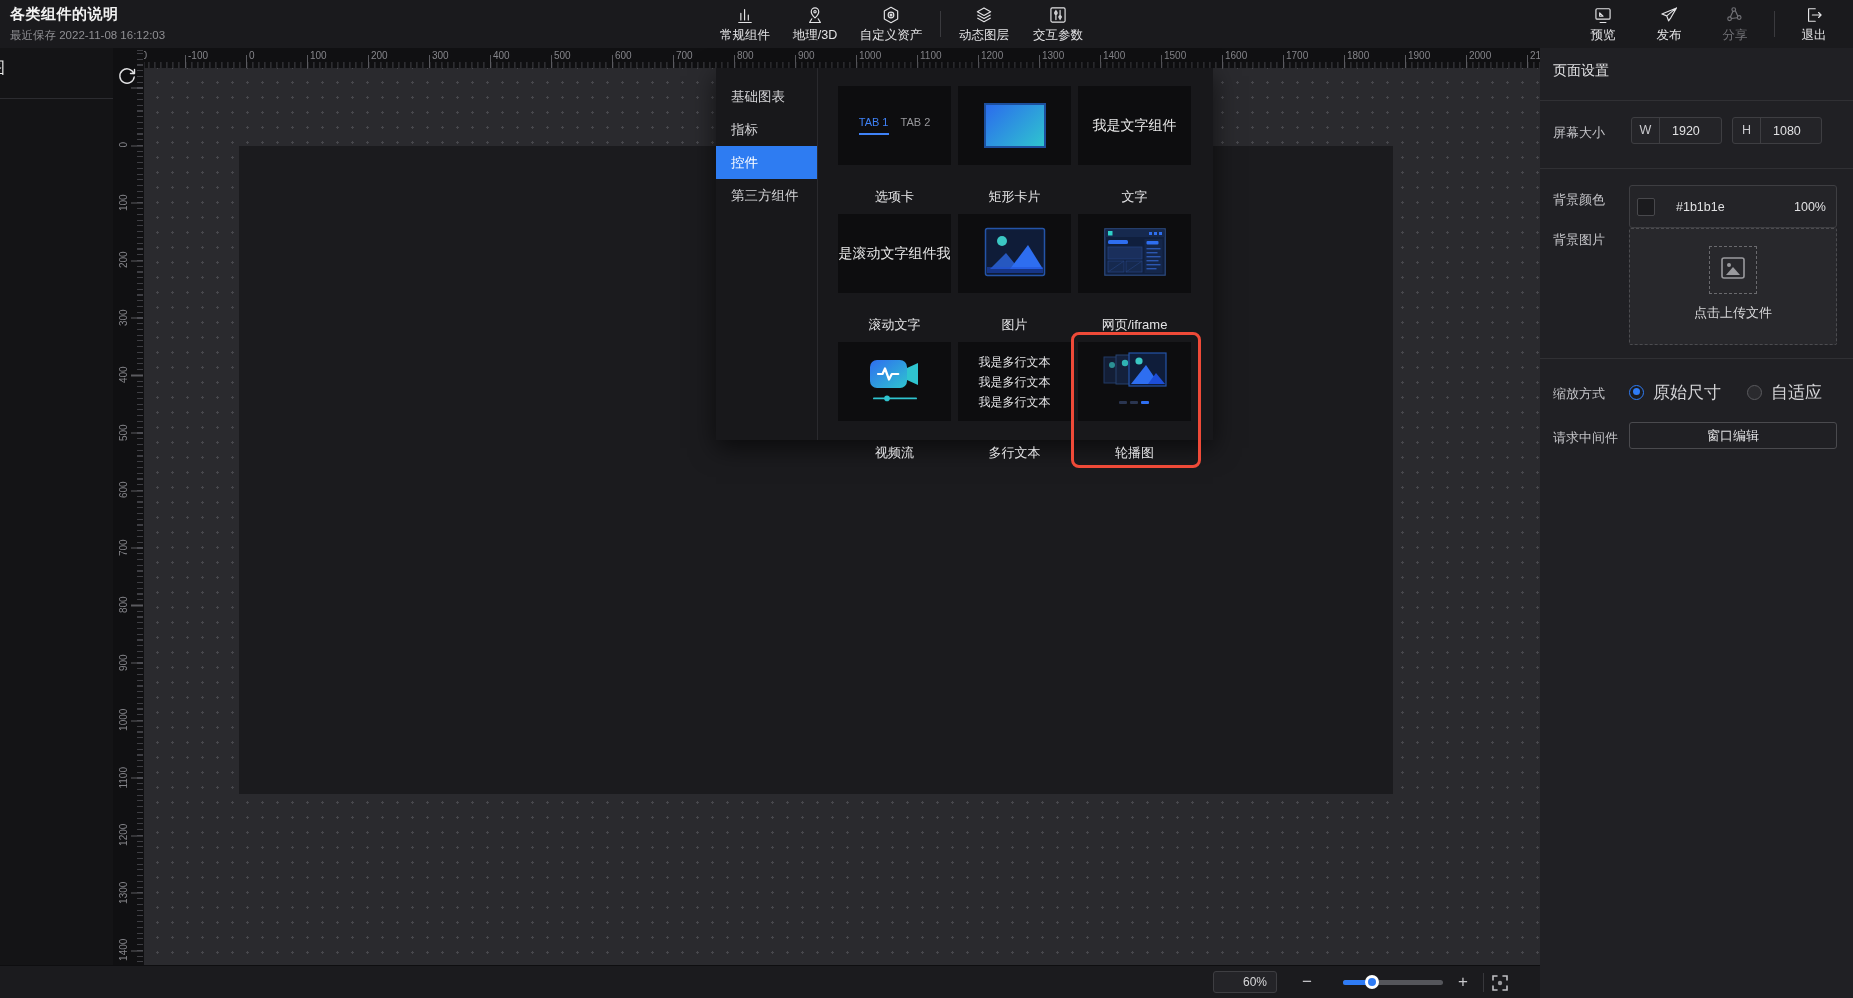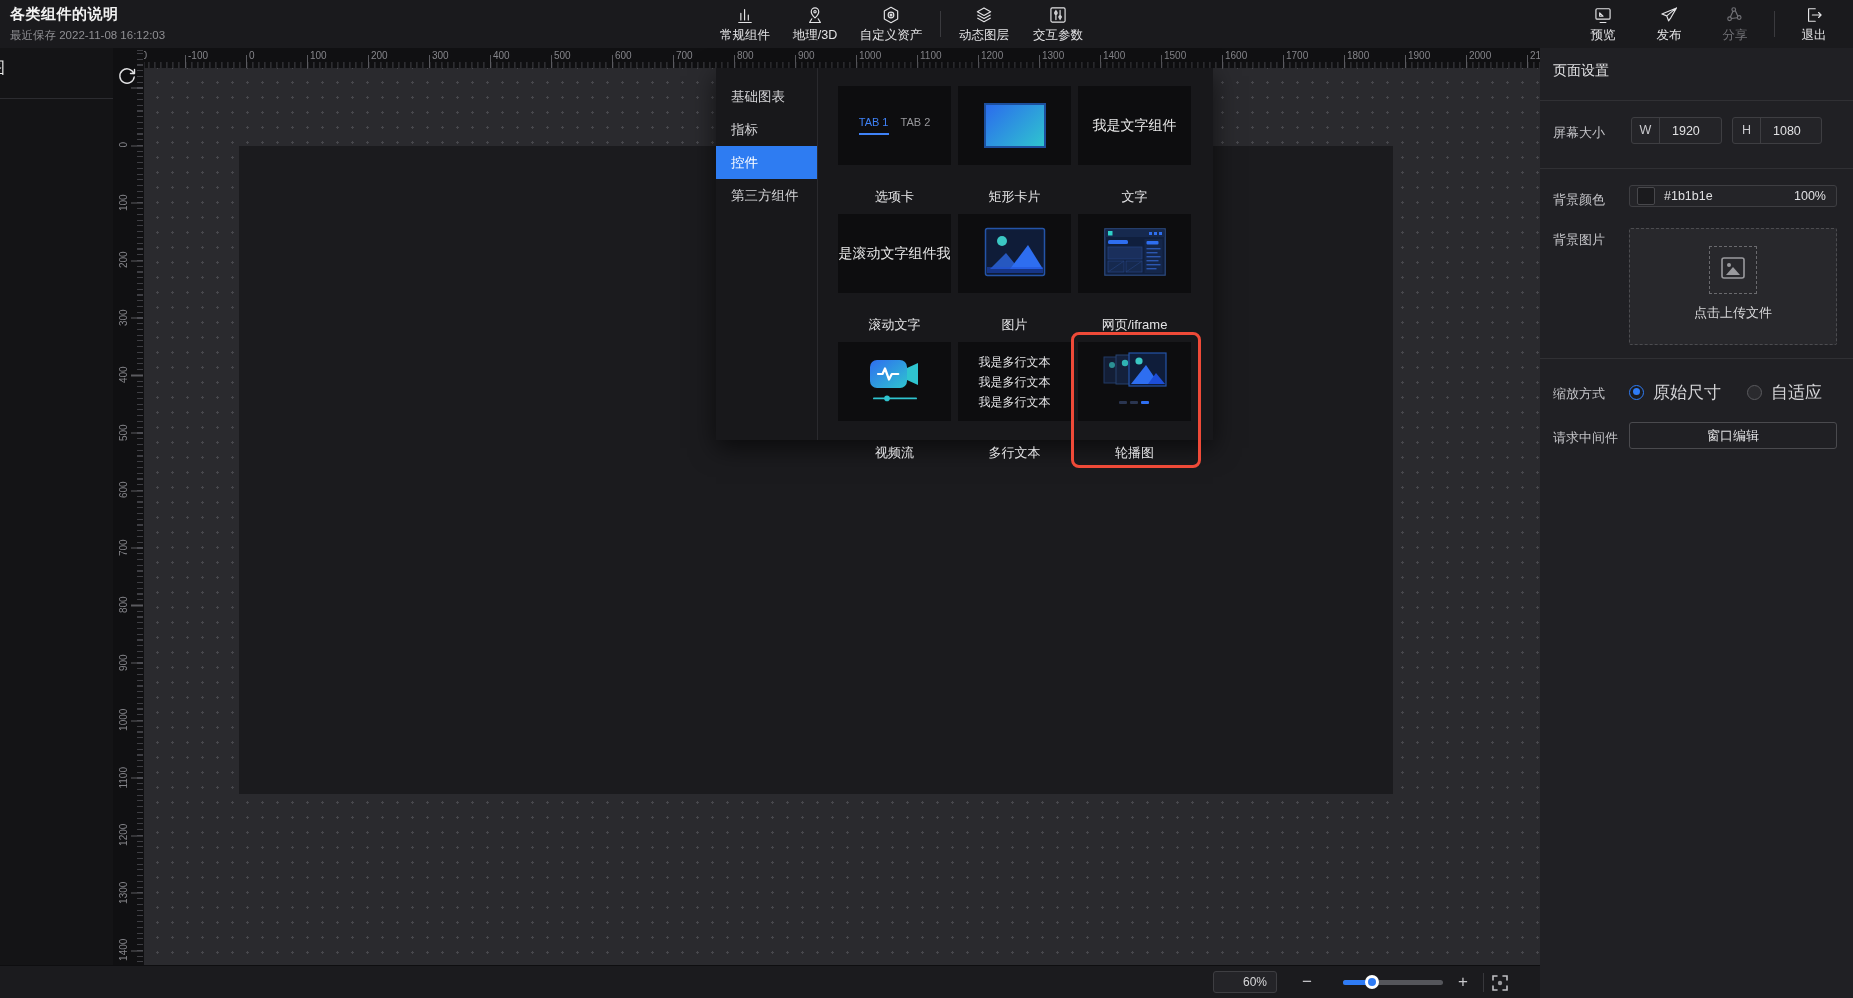--- a/index.html
+++ b/index.html
@@ -76,22 +76,22 @@
   .multiline-preview { color:#e3e3e5; font-size:12px; line-height:20px; text-align:center; }
 
   
   #settings { position:absolute; left:1540px; top:48px; width:313px; height:950px; background:#202024; z-index:20; }
   #settings .panel-title { position:absolute; left:13px; top:14px; color:#e0e0e2; font-size:14px; }
   .hdiv { position:absolute; left:0; width:313px; height:1px; background:#303034; }
   .s-label { position:absolute; left:13px; color:#c4c4c8; font-size:13px; white-space:nowrap; }
   .size-box { position:absolute; top:69px; height:27px; display:flex; align-items:center; background:#242428; border:1px solid #3e3e42; border-radius:3px; cursor:text; }
   .size-box .pfx { width:28px; text-align:center; color:#cacace; font-size:12.5px; border-right:1px solid #3e3e42; line-height:25px; }
   .size-box .val { flex:1; text-align:left; padding-left:12px; color:#e0e0e2; font-size:12.5px; }
-  #bgcolor-box { position:absolute; left:89px; top:137px; width:208px; height:22px; background:#242428; border:1px solid #3e3e42; border-radius:3px;
-    display:flex; align-items:center; cursor:pointer; }
+  #bgcolor-box { position:absolute; left:89px; top:137px; width:208px; height:43px; background:#242428; border:1px solid #3e3e42; border-radius:3px;
+    display:flex; align-items:center; cursor:pointer;gap:12px; }
   #bgcolor-swatch { width:18px; height:18px; margin-left:7px; background:#1b1b1e; border:1px solid #48484c; border-radius:2px; }
   #bgcolor-box .hex { margin-left:9px; color:#e0e0e2; font-size:12.5px; flex:1; }
   #bgcolor-box .pct { margin-right:10px; color:#e0e0e2; font-size:12.5px; }
   #upload-box { position:absolute; left:89px; top:180px; width:208px; height:117px; background:#28282c; border:1px dashed #4c4c50; border-radius:2px;
     text-align:center; cursor:pointer; }
   #upload-icon-frame { margin:17px auto 0 auto; width:48px; height:48px; border:1px dashed #6a6a6e; display:flex; align-items:center; justify-content:center; }
   #upload-box .up-text { margin-top:10px; color:#d8d8da; font-size:13px; }
   .radio-row { position:absolute; left:89px; top:333px; height:22px; display:flex; align-items:center; }
   .radio { width:15px; height:15px; border-radius:50%; position:relative; cursor:pointer; }
   .radio.on { border:1.5px solid #2f7cf6; background:#1b1b1e; }

